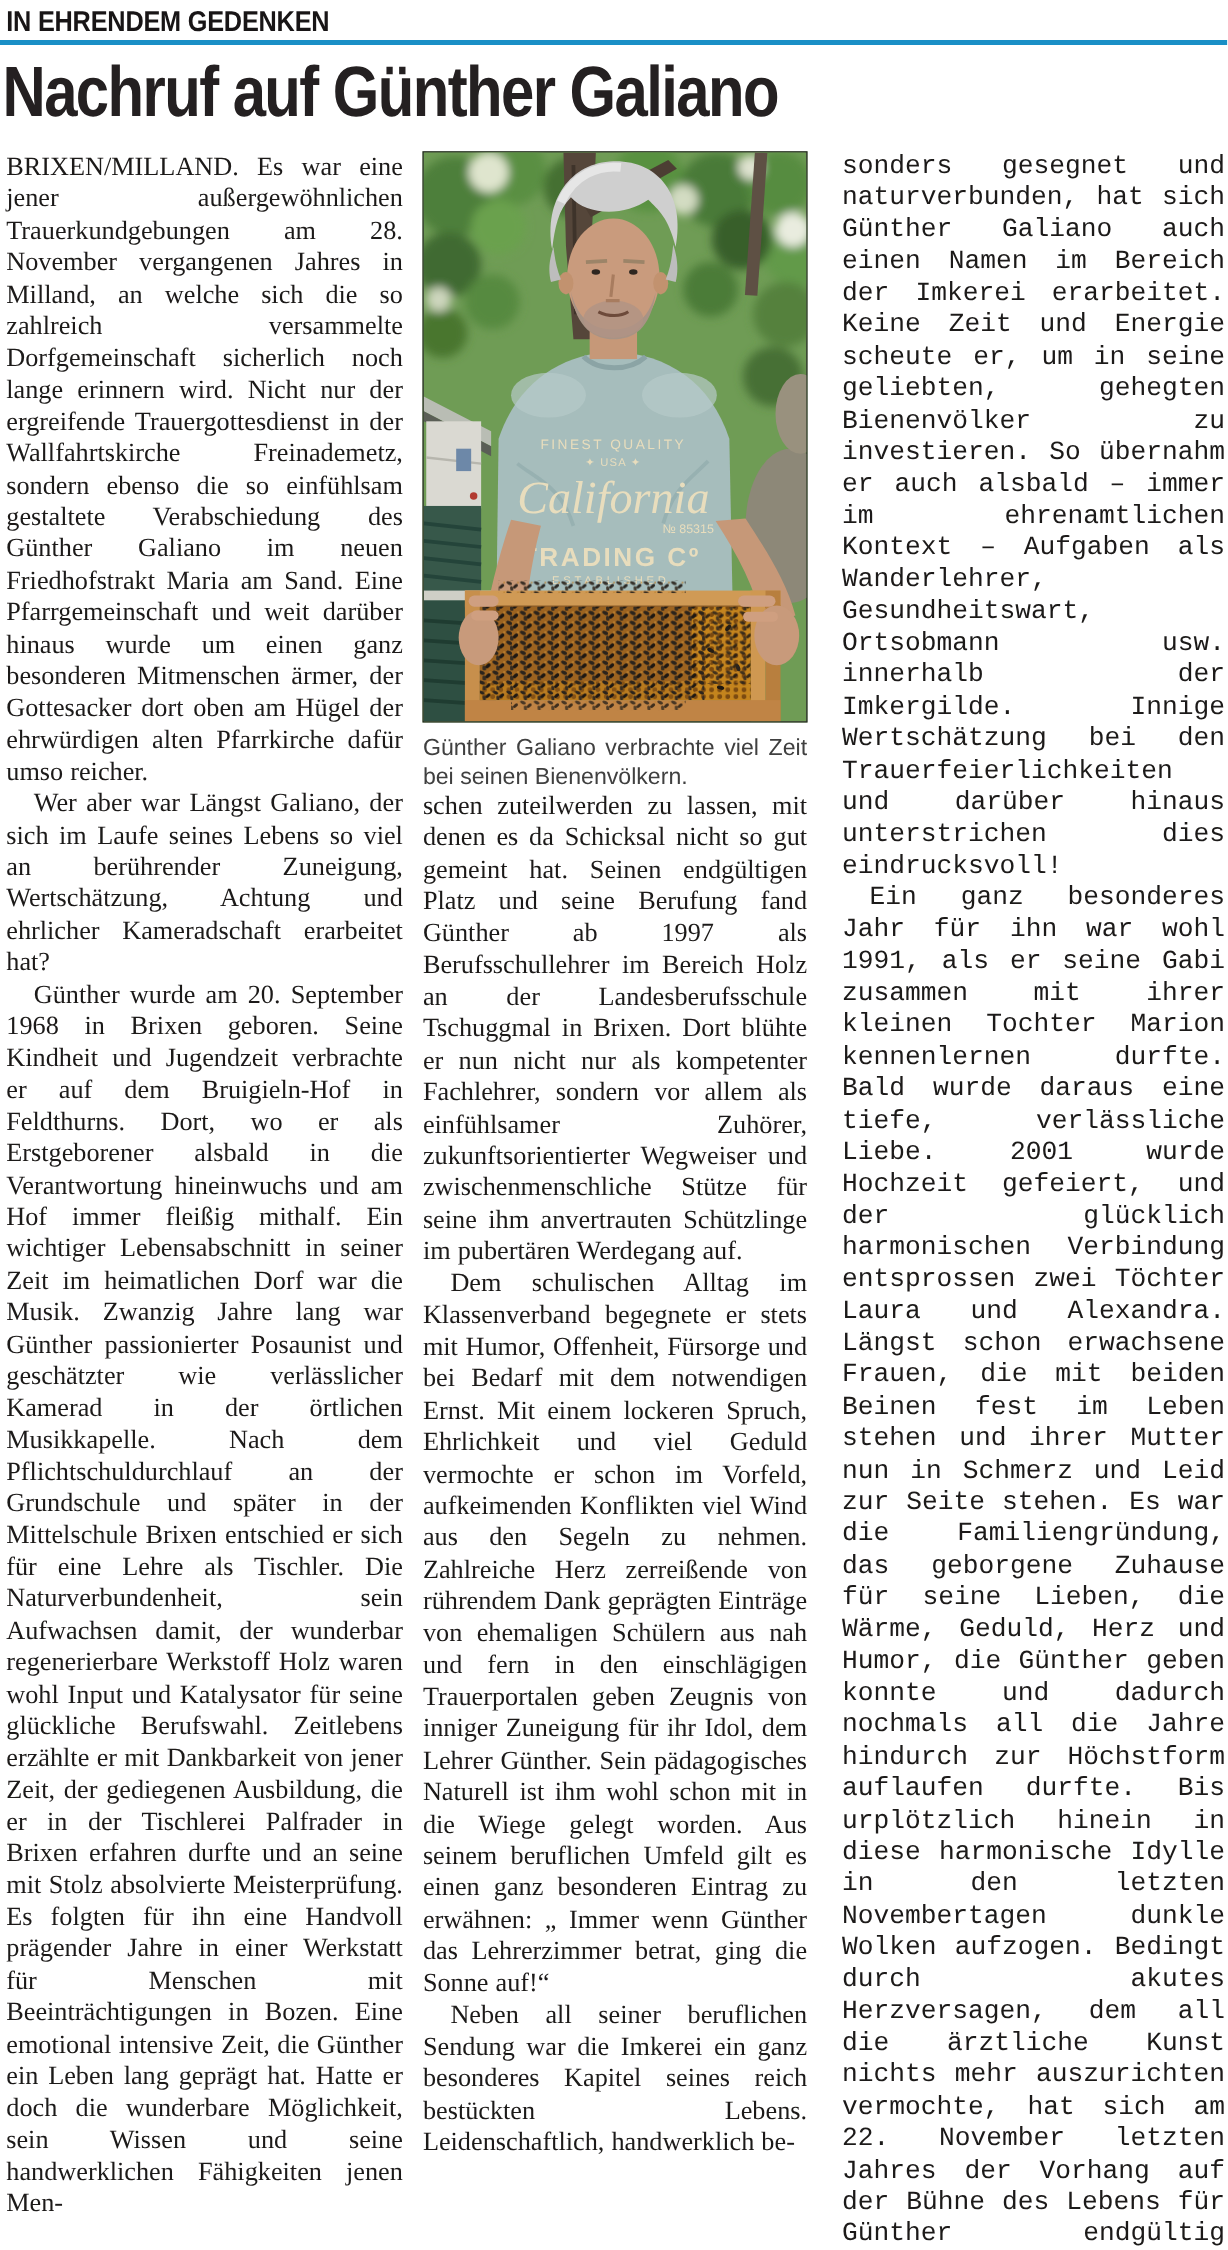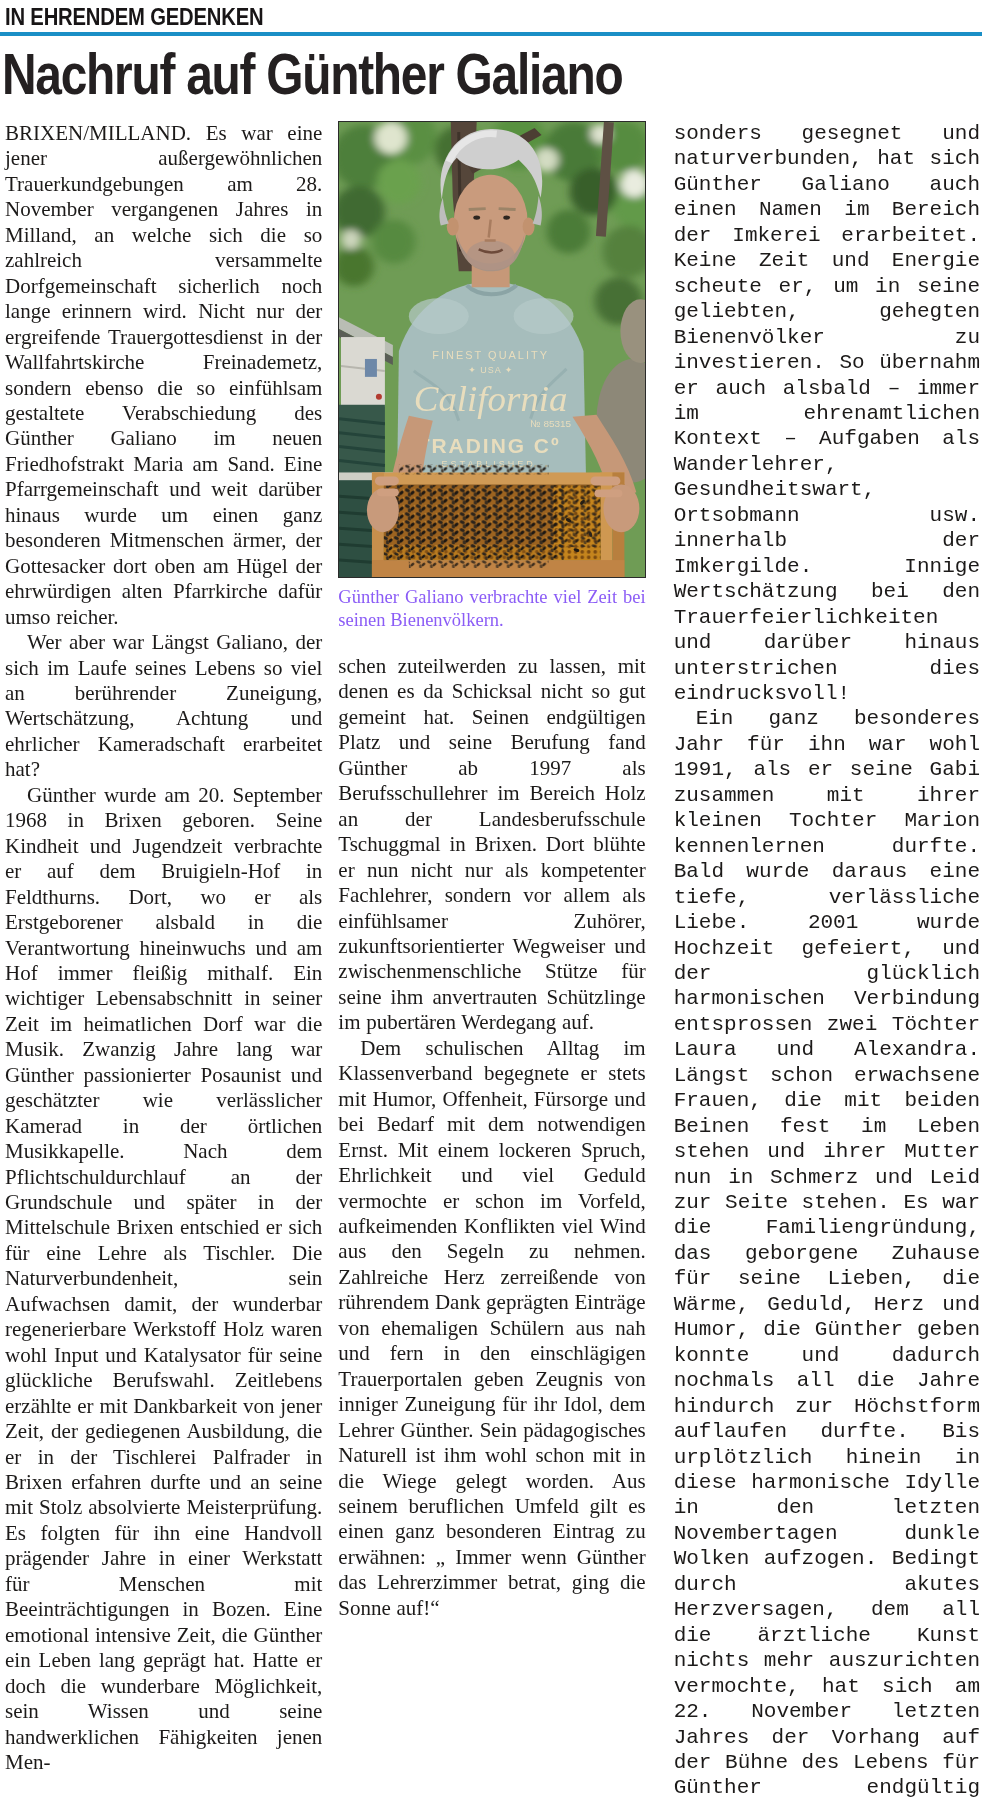--- a/index.html
+++ b/index.html
@@ -50,38 +50,38 @@
   .col2{width:308px;margin-right:28px;}
   .col3{width:307px;font-family:Liberation Mono, monospace;}
   .col p{
     margin:0;
     font-size:21px;
     line-height:25.45px;
     text-align:justify;
     word-spacing:0.4px;
   }
   .col p.indent{text-indent:22px;}
-  .col2 p.cont{margin-top:22px;}
+  .col2 p.cont{}
   .byline{text-align:right !important;margin-top:0;}
   figure{margin:0;}
   .photo-svg{
     display:block;
     width:100%;
     height:457px;
     border:1px solid #2b2b2b;
     box-sizing:border-box;
     background:#6f9c55;
   }
   figcaption{
-    font-family:Liberation Serif, serif;
+    font-family:Liberation Sans, sans-serif;
     font-size:18.5px;
     line-height:23px;
     text-align:justify;
     margin-top:8px;
-    color:#8b5cf6;
+    color:#404040;
   }
 </style>
 </head>
 <body>
 
 <div class="page">
 
   <div class="kicker">IN EHRENDEM GEDENKEN</div>
   <div class="rule"></div>
   <h1 class="headline">Nachruf auf Günther Galiano</h1>
@@ -227,20 +227,21 @@
             <rect x="38" y="368" width="22" height="8" rx="4" fill="#cf9f80"></rect>
             <ellipse cx="283" cy="388" rx="18" ry="24"></ellipse>
             <rect x="252" y="356" width="30" height="9" rx="4.5" fill="#cf9f80"></rect>
             <rect x="256" y="369" width="28" height="8" rx="4" fill="#cf9f80"></rect>
           </g>
         </svg>
         <figcaption>Günther Galiano verbrachte viel Zeit bei seinen Bienenvölkern.</figcaption>
       </figure>
       <p class="cont">schen zuteilwerden zu lassen, mit denen es da Schicksal nicht so gut gemeint hat. Seinen endgültigen Platz und seine Berufung fand Günther ab 1997 als Berufsschullehrer im Bereich Holz an der Landesberufsschule Tschuggmal in Brixen. Dort blühte er nun nicht nur als kompetenter Fachlehrer, sondern vor allem als einfühlsamer Zuhörer, zukunftsorientierter Wegweiser und zwischenmenschliche Stütze für seine ihm anvertrauten Schützlinge im pubertären Werdegang auf.</p>
       <p class="indent">Dem schulischen Alltag im Klassenverband begegnete er stets mit Humor, Offenheit, Fürsorge und bei Bedarf mit dem notwendigen Ernst. Mit einem lockeren Spruch, Ehrlichkeit und viel Geduld vermochte er schon im Vorfeld, aufkeimenden Konflikten viel Wind aus den Segeln zu nehmen. Zahlreiche Herz zerreißende von rührendem Dank geprägten Einträge von ehemaligen Schülern aus nah und fern in den einschlägigen Trauerportalen geben Zeugnis von inniger Zuneigung für ihr Idol, dem Lehrer Günther. Sein pädagogisches Naturell ist ihm wohl schon mit in die Wiege gelegt worden. Aus seinem beruflichen Umfeld gilt es einen ganz besonderen Eintrag zu erwähnen: „ Immer wenn Günther das Lehrerzimmer betrat, ging die Sonne auf!“</p>
+      <p class="indent">Neben all seiner beruflichen Sendung war die Imkerei ein ganz besonderes Kapitel seines reich bestückten Lebens. Leidenschaftlich, handwerklich be-</p>
     </div>
 
     <div class="col col3">
       <p>sonders gesegnet und naturverbunden, hat sich Günther Galiano auch einen Namen im Bereich der Imkerei erarbeitet. Keine Zeit und Energie scheute er, um in seine geliebten, gehegten Bienenvölker zu investieren. So übernahm er auch alsbald – immer im ehrenamtlichen Kontext – Aufgaben als Wanderlehrer, Gesundheitswart, Ortsobmann usw. innerhalb der Imkergilde. Innige Wertschätzung bei den Trauerfeierlichkeiten und darüber hinaus unterstrichen dies eindrucksvoll!</p>
       <p class="indent">Ein ganz besonderes Jahr für ihn war wohl 1991, als er seine Gabi zusammen mit ihrer kleinen Tochter Marion kennenlernen durfte. Bald wurde daraus eine tiefe, verlässliche Liebe. 2001 wurde Hochzeit gefeiert, und der glücklich harmonischen Verbindung entsprossen zwei Töchter Laura und Alexandra. Längst schon erwachsene Frauen, die mit beiden Beinen fest im Leben stehen und ihrer Mutter nun in Schmerz und Leid zur Seite stehen. Es war die Familiengründung, das geborgene Zuhause für seine Lieben, die Wärme, Geduld, Herz und Humor, die Günther geben konnte und dadurch nochmals all die Jahre hindurch zur Höchstform auflaufen durfte. Bis urplötzlich hinein in diese harmonische Idylle in den letzten Novembertagen dunkle Wolken aufzogen. Bedingt durch akutes Herzversagen, dem all die ärztliche Kunst nichts mehr auszurichten vermochte, hat sich am 22. November letzten Jahres der Vorhang auf der Bühne des Lebens für Günther endgültig zugezogen. Was bleibt ist die Erinnerung an einen verdienten Mitmenschen und die Hoffnung, dass eine Handvoll von Zeitgenossen sich nun im neuen Jahr um Günthers liebe Mädels scharen, um zusammen eine Seilschaft zu bilden, die sich mit Zuversicht und Sicherheit in Richtung Zukunft einklinken kann! Und wenn all die Menschen, die dem Günther mal im Leben in irgendeiner Art und Weise übern Weg gelaufen sind, ein klein wenig von dem mit hinaus nehmen ins Leben, was er ihnen vorgelebt hat, dann ist das Vermächtnis dieses wunderbaren Menschen erfüllt!</p>
     </div>
 
   </div>
 </div>
 

